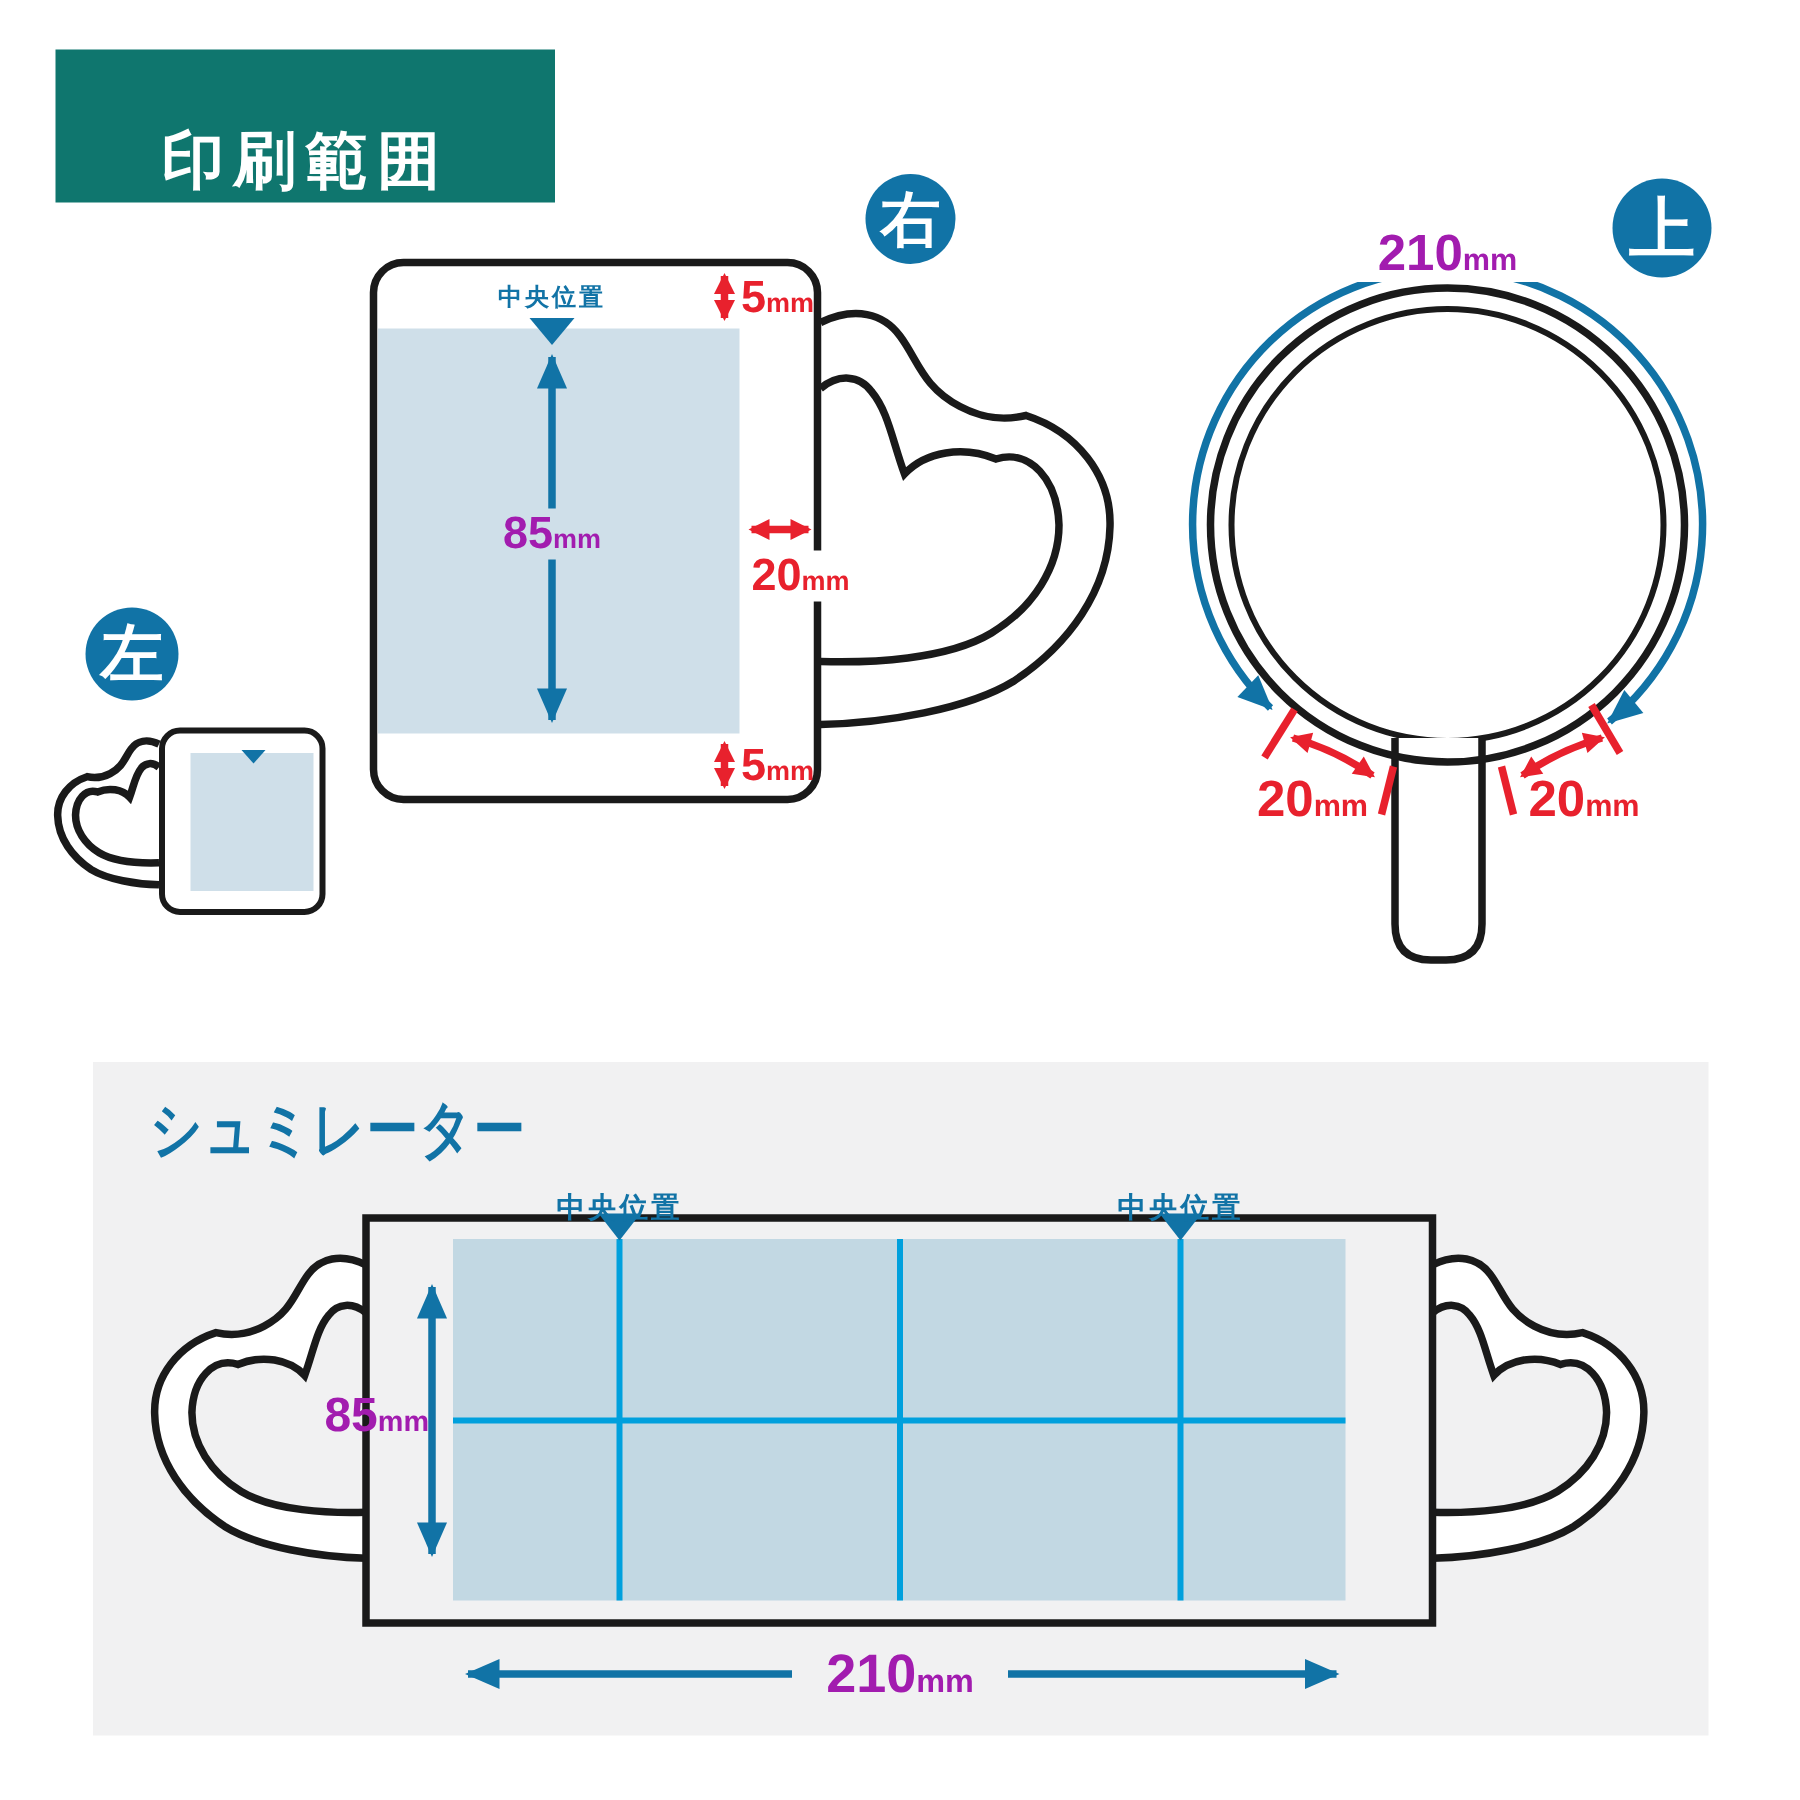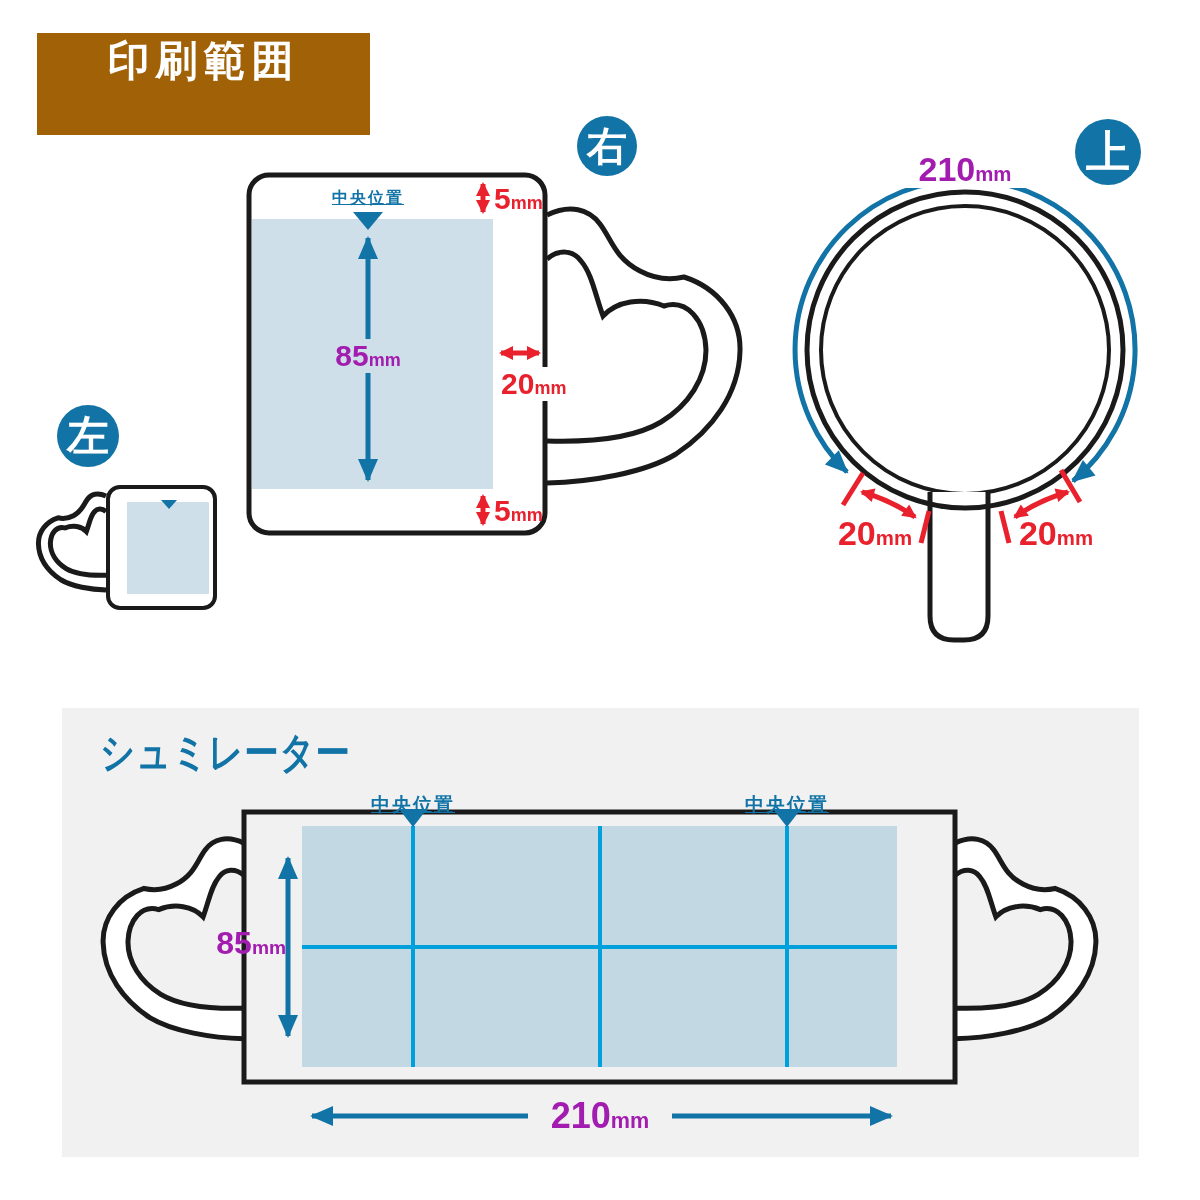--- a/index.html
+++ b/index.html
@@ -3,32 +3,32 @@
 <meta charset="utf-8">
 <style>
   html,body{margin:0;padding:0;background:#ffffff;}
   .stage{
     position:relative;width:1200px;height:1200px;background:#ffffff;overflow:hidden;
     font-family:"Liberation Sans","DejaVu Sans",sans-serif;
   }
   .art{position:absolute;left:0;top:0;}
   .abs{position:absolute;}
   .banner{
-    left:37px;top:33px;width:333px;height:102px;background:#a16207;
-    display:flex;align-items:flex-start;justify-content:center;
+    left:37px;top:33px;width:333px;height:102px;background:#0f766e;
+    display:flex;align-items:flex-end;justify-content:center;
   }
   .banner span{color:#fff;font-size:42px;font-weight:bold;letter-spacing:6px;}
   .badge{
     border-radius:50%;background:#1173a6;color:#fff;font-weight:bold;
     display:flex;align-items:center;justify-content:center;
   }
   .badge.right{left:577px;top:116px;width:60px;height:60px;font-size:40px;}
   .badge.top{left:1075px;top:119px;width:66px;height:66px;font-size:44px;}
   .badge.left{left:57px;top:405px;width:62px;height:62px;font-size:42px;}
-  .clabel{color:#1173a6;font-weight:bold;text-align:center;text-decoration:underline;}
+  .clabel{color:#1173a6;font-weight:bold;text-align:center;}
   .clabel.rv{left:288px;top:188px;width:160px;font-size:16px;letter-spacing:2px;}
   .clabel.s1{left:343px;top:792px;width:140px;font-size:19px;letter-spacing:2px;}
   .clabel.s2{left:717px;top:792px;width:140px;font-size:19px;letter-spacing:2px;}
   .dim{font-weight:bold;white-space:nowrap;line-height:1;text-align:center;}
   .dim .u{font-size:60%;}
   .dim.blue{color:#a21caf;}
   .dim.red{color:#e8212d;}
   .d85rv{left:318px;top:339px;width:100px;text-align:center;font-size:30px;background:#cfdfe9;padding:2px 0;}
   .d5top{left:494px;top:184px;font-size:30px;}
   .d20rv{left:498px;top:367px;font-size:30px;background:#ffffff;padding:2px 3px;}

